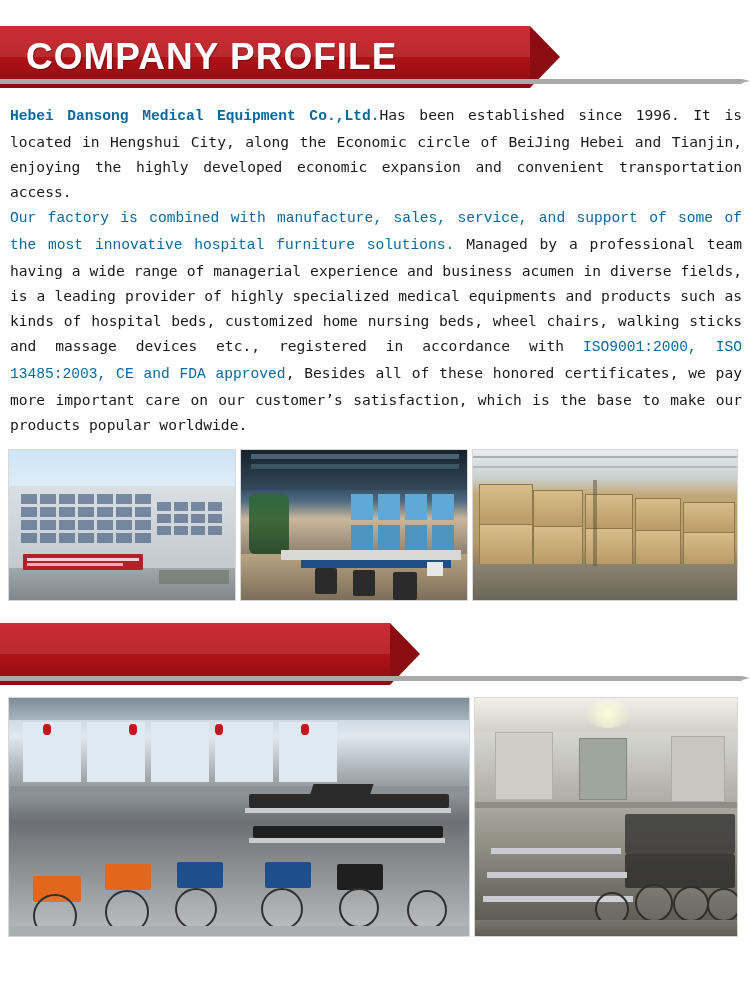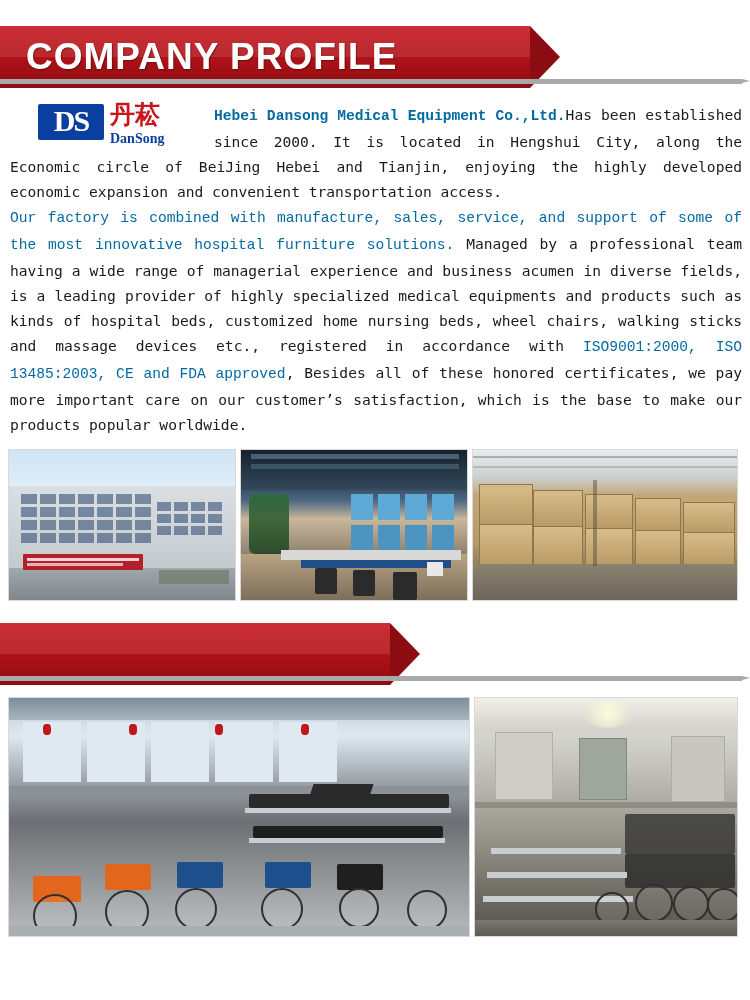--- a/index.html
+++ b/index.html
@@ -234,26 +234,21 @@
 
 <div class="banner" style="margin-top:26px;">
   <div class="bar" style="width:530px;">
     <div class="bar-inner-shadow"></div>
   </div>
   <div class="underline" style="width:742px;"></div>
   <div class="title">COMPANY  PROFILE</div>
 </div>
 
 <div class="profile-text">
-  <div class="logo-box">
-    <div class="logo-ds">DS</div>
-    <div class="logo-cn">丹菘</div>
-    <div class="logo-en">DanSong</div>
-  </div>
-  <span class="red bold-mono">Hebei Dansong Medical Equipment Co.,Ltd.</span><span>Has been established since 2000. It is located in Hengshui City, along the Economic circle of BeiJing Hebei and Tianjin, enjoying the highly developed economic expansion and convenient transportation access.</span>
+  <span class="red bold-mono">Hebei Dansong Medical Equipment Co.,Ltd.</span><span>Has been established since 1996. It is located in Hengshui City, along the Economic circle of BeiJing Hebei and Tianjin, enjoying the highly developed economic expansion and convenient transportation access.</span>
   <br>
   <span class="red">Our factory is combined with manufacture, sales, service, and support of some of the most innovative hospital furniture solutions.</span><span> Managed by a professional team having a wide range of managerial experience and business acumen in diverse fields, is a leading provider of highly specialized medical equipments and products such as kinds of hospital beds, customized home nursing beds, wheel chairs, walking sticks and massage devices etc., registered in accordance with </span><span class="red">ISO9001:2000, ISO 13485:2003, CE and FDA approved</span><span>, Besides all of these honored certificates, we pay more important care on our customer’s satisfaction, which is the base to make our products popular worldwide.</span>
 </div>
 
 <div class="img-row" style="margin-top:12px;">
 
   <div class="photo ph-building" style="width:228px;height:152px;">
     <div class="ov" style="left:0;top:36px;width:100%;height:84px;background:linear-gradient(180deg,#d9dfe2 0%,#c3cacd 100%);"></div>
     <div class="win-grid" style="left:12px;top:44px;grid-template-columns:repeat(7,16px);grid-auto-rows:10px;">
       <i></i>

